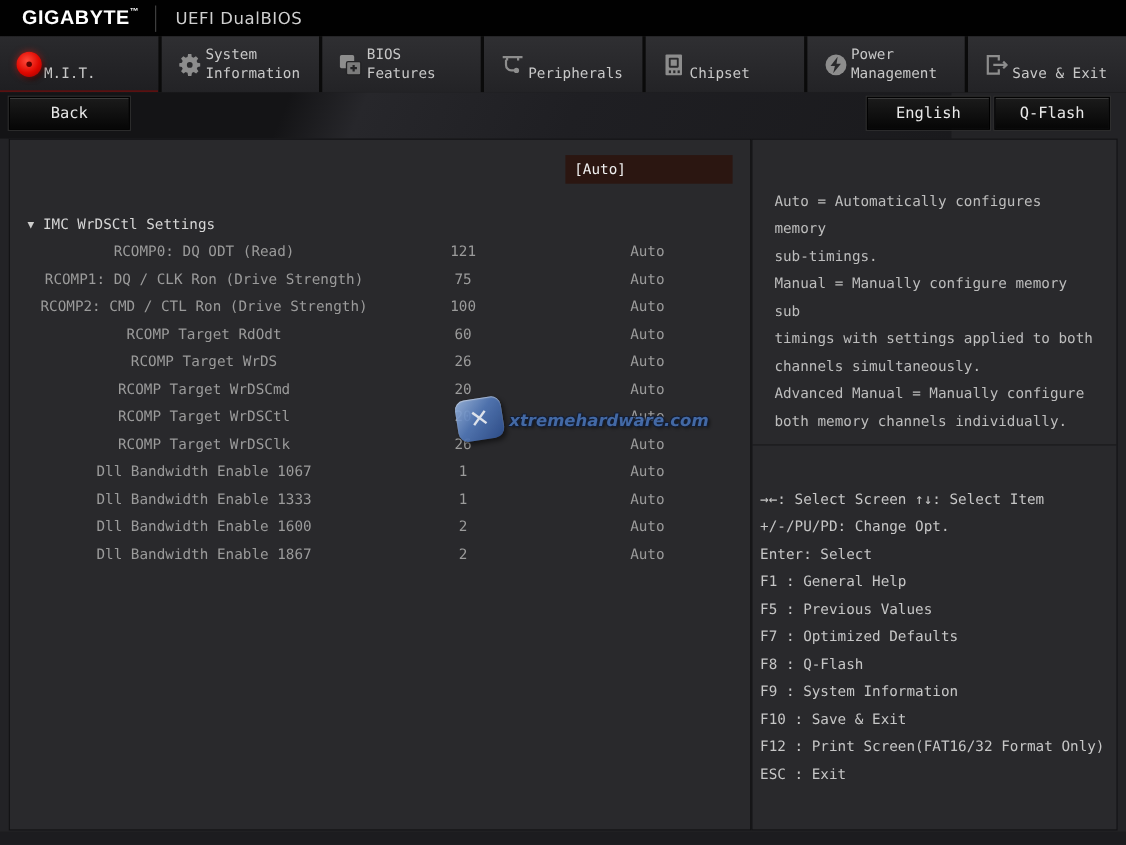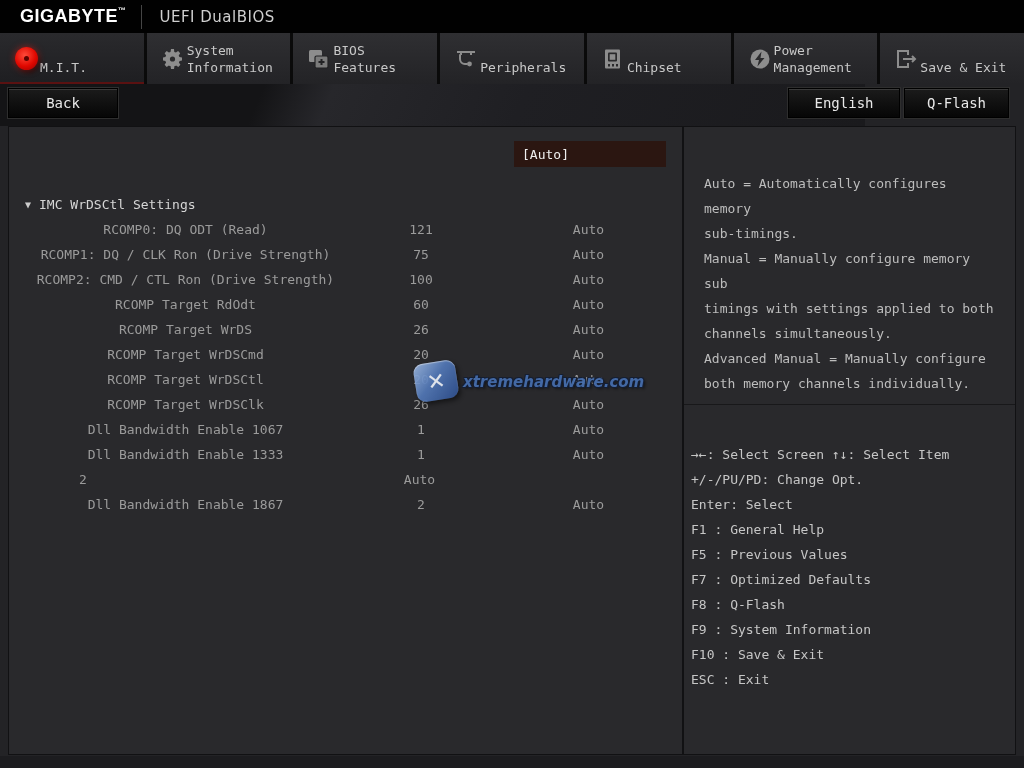--- a/index.html
+++ b/index.html
@@ -279,20 +279,21 @@
         <span class="cell-label">Dll Bandwidth Enable 1067</span>
         <span class="cell-value">1</span>
         <span class="cell-mode">Auto</span>
       </div>
       <div class="setting-row">
         <span class="cell-label">Dll Bandwidth Enable 1333</span>
         <span class="cell-value">1</span>
         <span class="cell-mode">Auto</span>
       </div>
       <div class="setting-row">
+        <span class="cell-label">Dll Bandwidth Enable 1600</span>
         <span class="cell-value">2</span>
         <span class="cell-mode">Auto</span>
       </div>
       <div class="setting-row">
         <span class="cell-label">Dll Bandwidth Enable 1867</span>
         <span class="cell-value">2</span>
         <span class="cell-mode">Auto</span>
       </div>
     </div>
 </div>
@@ -309,20 +310,21 @@
   <div class="key-hints" id="key-hints">
       <div class="key-line">→←: Select Screen  ↑↓: Select Item</div>
       <div class="key-line">+/-/PU/PD: Change Opt.</div>
       <div class="key-line">Enter: Select</div>
       <div class="key-line">F1  : General Help</div>
       <div class="key-line">F5  : Previous Values</div>
       <div class="key-line">F7  : Optimized Defaults</div>
       <div class="key-line">F8  : Q-Flash</div>
       <div class="key-line">F9  : System Information</div>
       <div class="key-line">F10 : Save &amp; Exit</div>
+      <div class="key-line">F12 : Print Screen(FAT16/32 Format Only)</div>
       <div class="key-line">ESC : Exit</div>
     </div>
 </div>
 
 <div class="bottombar"></div>
 
 <div class="watermark">
   <div class="wm-icon">✕</div>
   <div class="wm-text">xtremehardware.com</div>
 </div>

